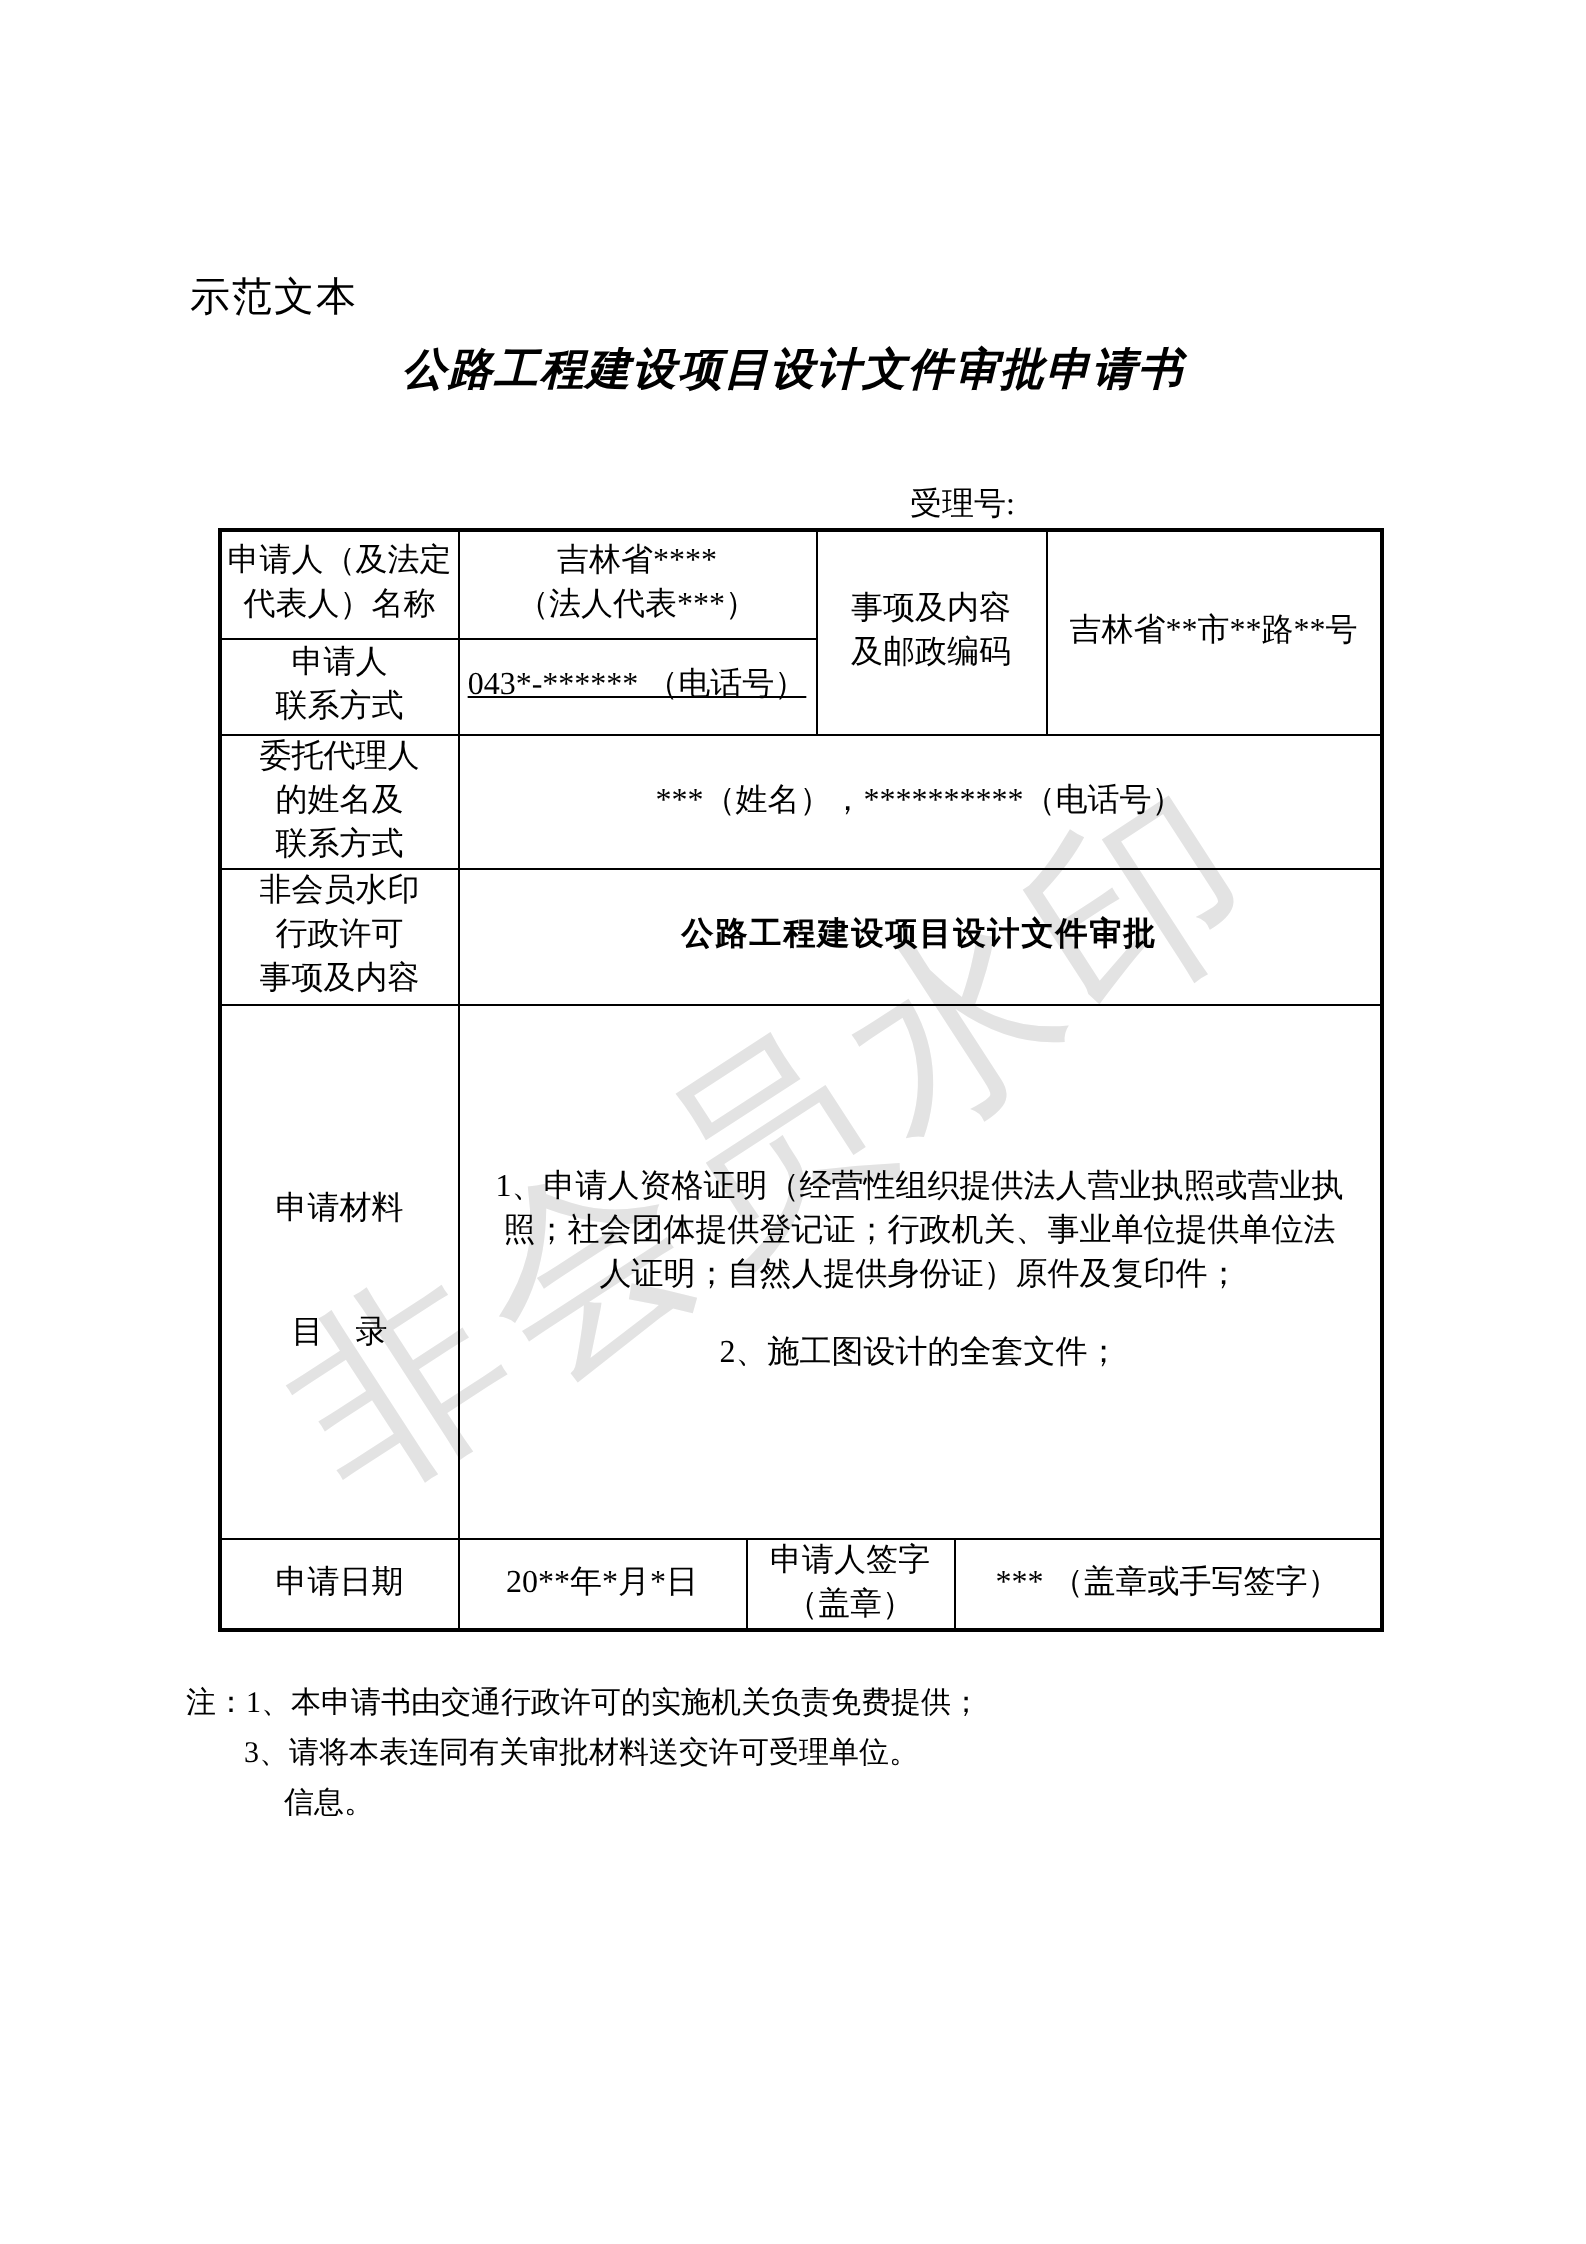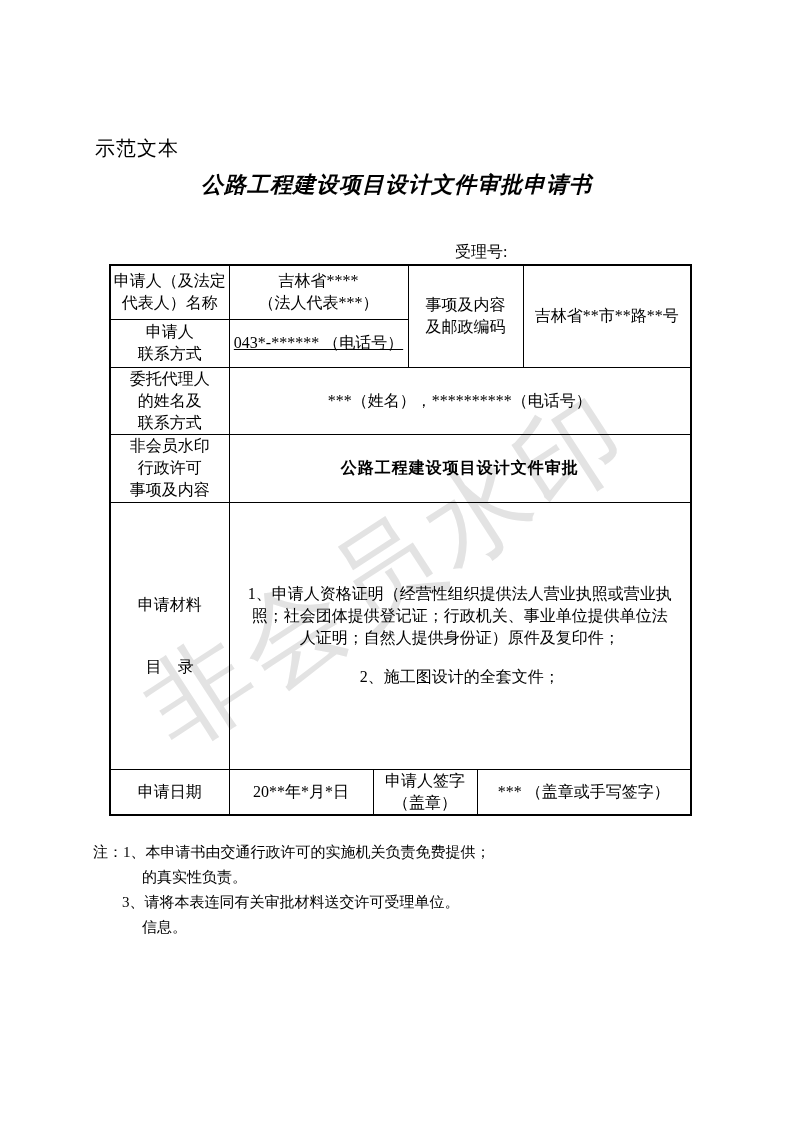--- a/index.html
+++ b/index.html
@@ -157,18 +157,17 @@
           <div>申请人签字</div>
           <div>（盖章）</div>
         </td>
         <td class="sig-val" colspan="2">*** （盖章或手写签字）</td>
       </tr>
     </tbody>
   </table>
 
   <div class="notes">
     <div class="note-line">注：1、本申请书由交通行政许可的实施机关负责免费提供；</div>
-    <div class="note-line ind-c">的真实性负责。</div>
     <div class="note-line ind-b">3、请将本表连同有关审批材料送交许可受理单位。</div>
     <div class="note-line ind-c">信息。</div>
   </div>
 
 </div>
 
 </body></html>

